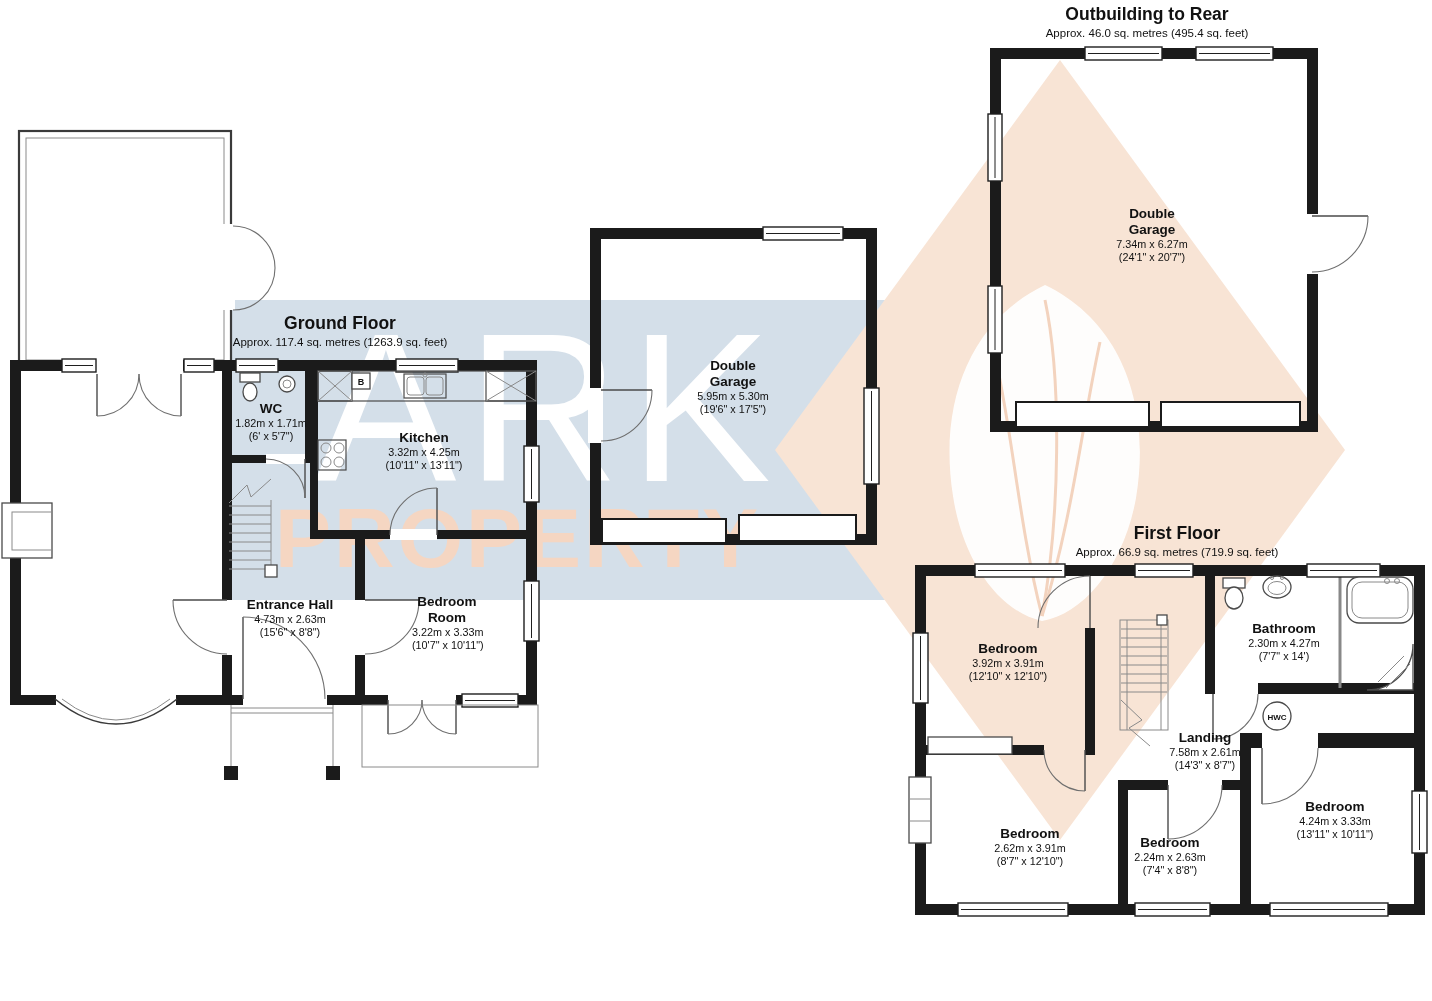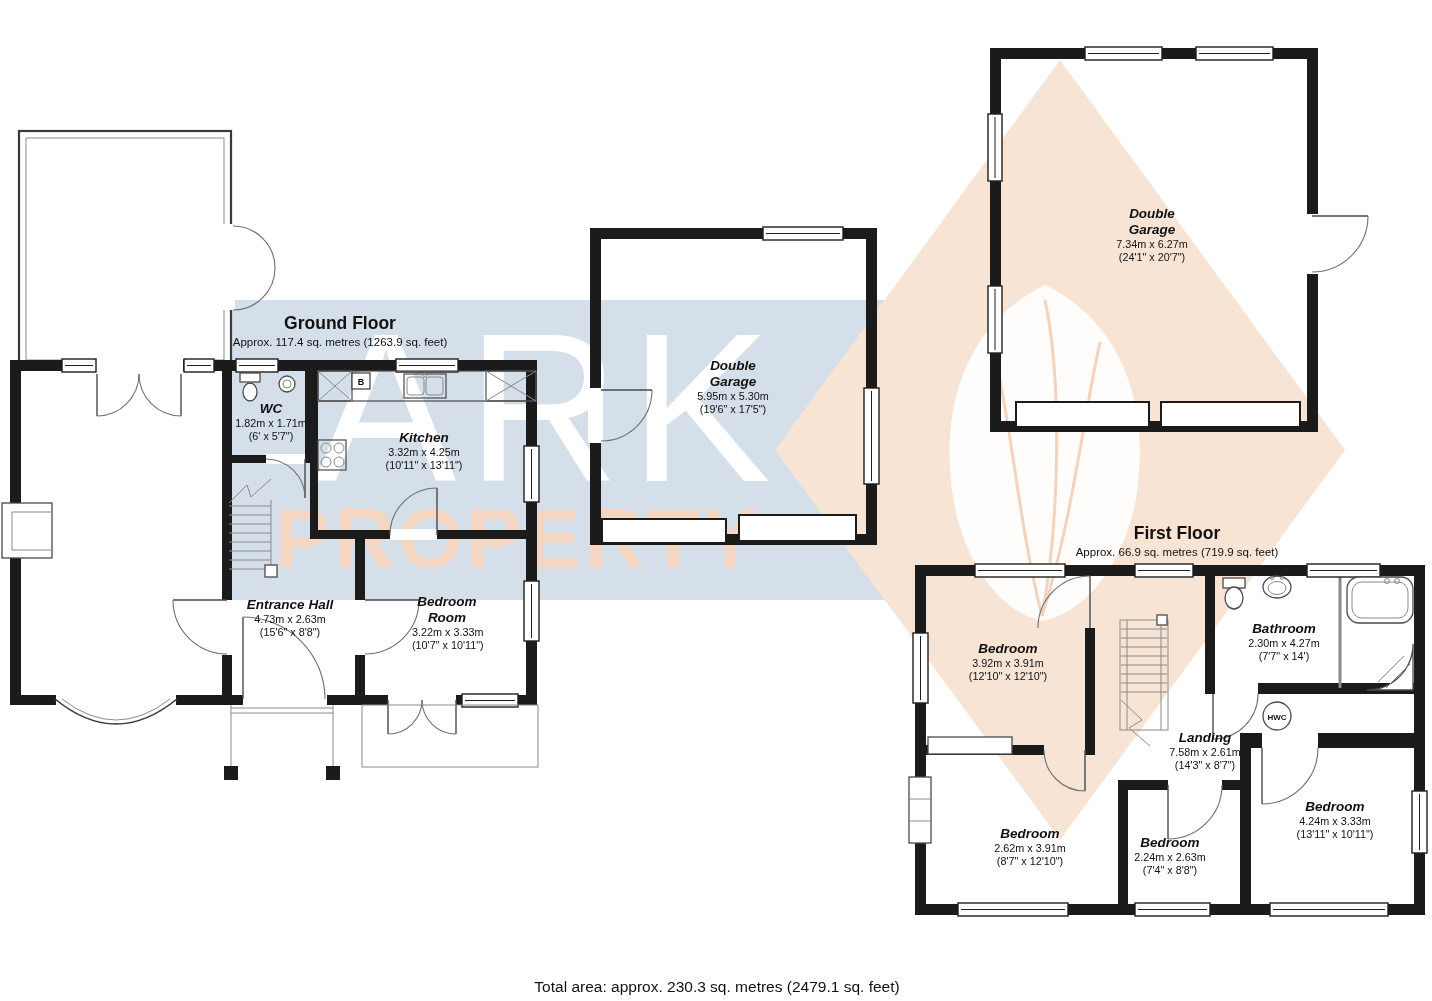--- a/index.html
+++ b/index.html
@@ -21,21 +21,21 @@
   .leaf{stroke:#4a4a4a;stroke-width:1.4;}
   .winbox{fill:#ffffff;stroke:#1f1f1f;stroke-width:1.4;}
   .winline{stroke:#1f1f1f;stroke-width:1;}
   .fixw{fill:#ffffff;stroke:#4a4a4a;stroke-width:1.3;}
   .fix{fill:none;stroke:#4a4a4a;stroke-width:1.2;}
   .gdoor{fill:#ffffff;stroke:#1b1b1b;stroke-width:2;}
   .mask{fill:#ffffff;}
   .svgtext{font-family:"Liberation Sans",sans-serif;font-weight:bold;fill:#111;}
   
   .room-label{position:absolute;transform:translateX(-50%);text-align:center;line-height:1.18;}
-  .rn{font-weight:bold;font-size:13.5px;font-style:italic;}
+  .rn{font-weight:bold;font-size:13.5px;}
   .rd{font-size:10.8px;}
   .section-label{position:absolute;transform:translateX(-50%);text-align:center;line-height:1.25;}
   .st{font-weight:bold;font-size:17.5px;}
   .sa{font-size:11.5px;}
   .footer-label{position:absolute;transform:translateX(-50%);font-size:15.5px;white-space:nowrap;}
 </style>
 </head>
 <body>
 
 <div id="stage">
@@ -360,20 +360,24 @@
         <line class="thin2" x1="1378" y1="682" x2="1404" y2="656"></line>
         <line class="thin2" x1="1386" y1="688" x2="1410" y2="664"></line>
       </g>
       <g>
         <circle class="fixw" cx="1277" cy="716" r="14"></circle>
         <text class="svgtext" x="1277" y="719.5" font-size="8" text-anchor="middle">HWC</text>
       </g>
     </g>
   </svg>
 
+  <div class="section-label" style="left:1147px;top:4px">
+    <div class="st">Outbuilding to Rear</div>
+    <div class="sa">Approx. 46.0 sq. metres (495.4 sq. feet)</div>
+  </div>
   <div class="section-label" style="left:340px;top:313px">
     <div class="st">Ground Floor</div>
     <div class="sa">Approx. 117.4 sq. metres (1263.9 sq. feet)</div>
   </div>
   <div class="section-label" style="left:1177px;top:523px">
     <div class="st">First Floor</div>
     <div class="sa">Approx. 66.9 sq. metres (719.9 sq. feet)</div>
   </div>
 
   <div class="room-label" style="left:271px;top:401px;width:110px">
@@ -430,14 +434,13 @@
     <div class="rn">Bedroom</div>
     <div class="rd">2.24m x 2.63m</div>
     <div class="rd">(7'4" x 8'8")</div>
   </div>
   <div class="room-label" style="left:1335px;top:799px;width:130px">
     <div class="rn">Bedroom</div>
     <div class="rd">4.24m x 3.33m</div>
     <div class="rd">(13'11" x 10'11")</div>
   </div>
 
-  <div class="footer-label" style="left:717px;top:978px">Total area: approx. 230.3 sq. metres (2479.1 sq. feet)</div>
 </div>
 
 </body></html>

